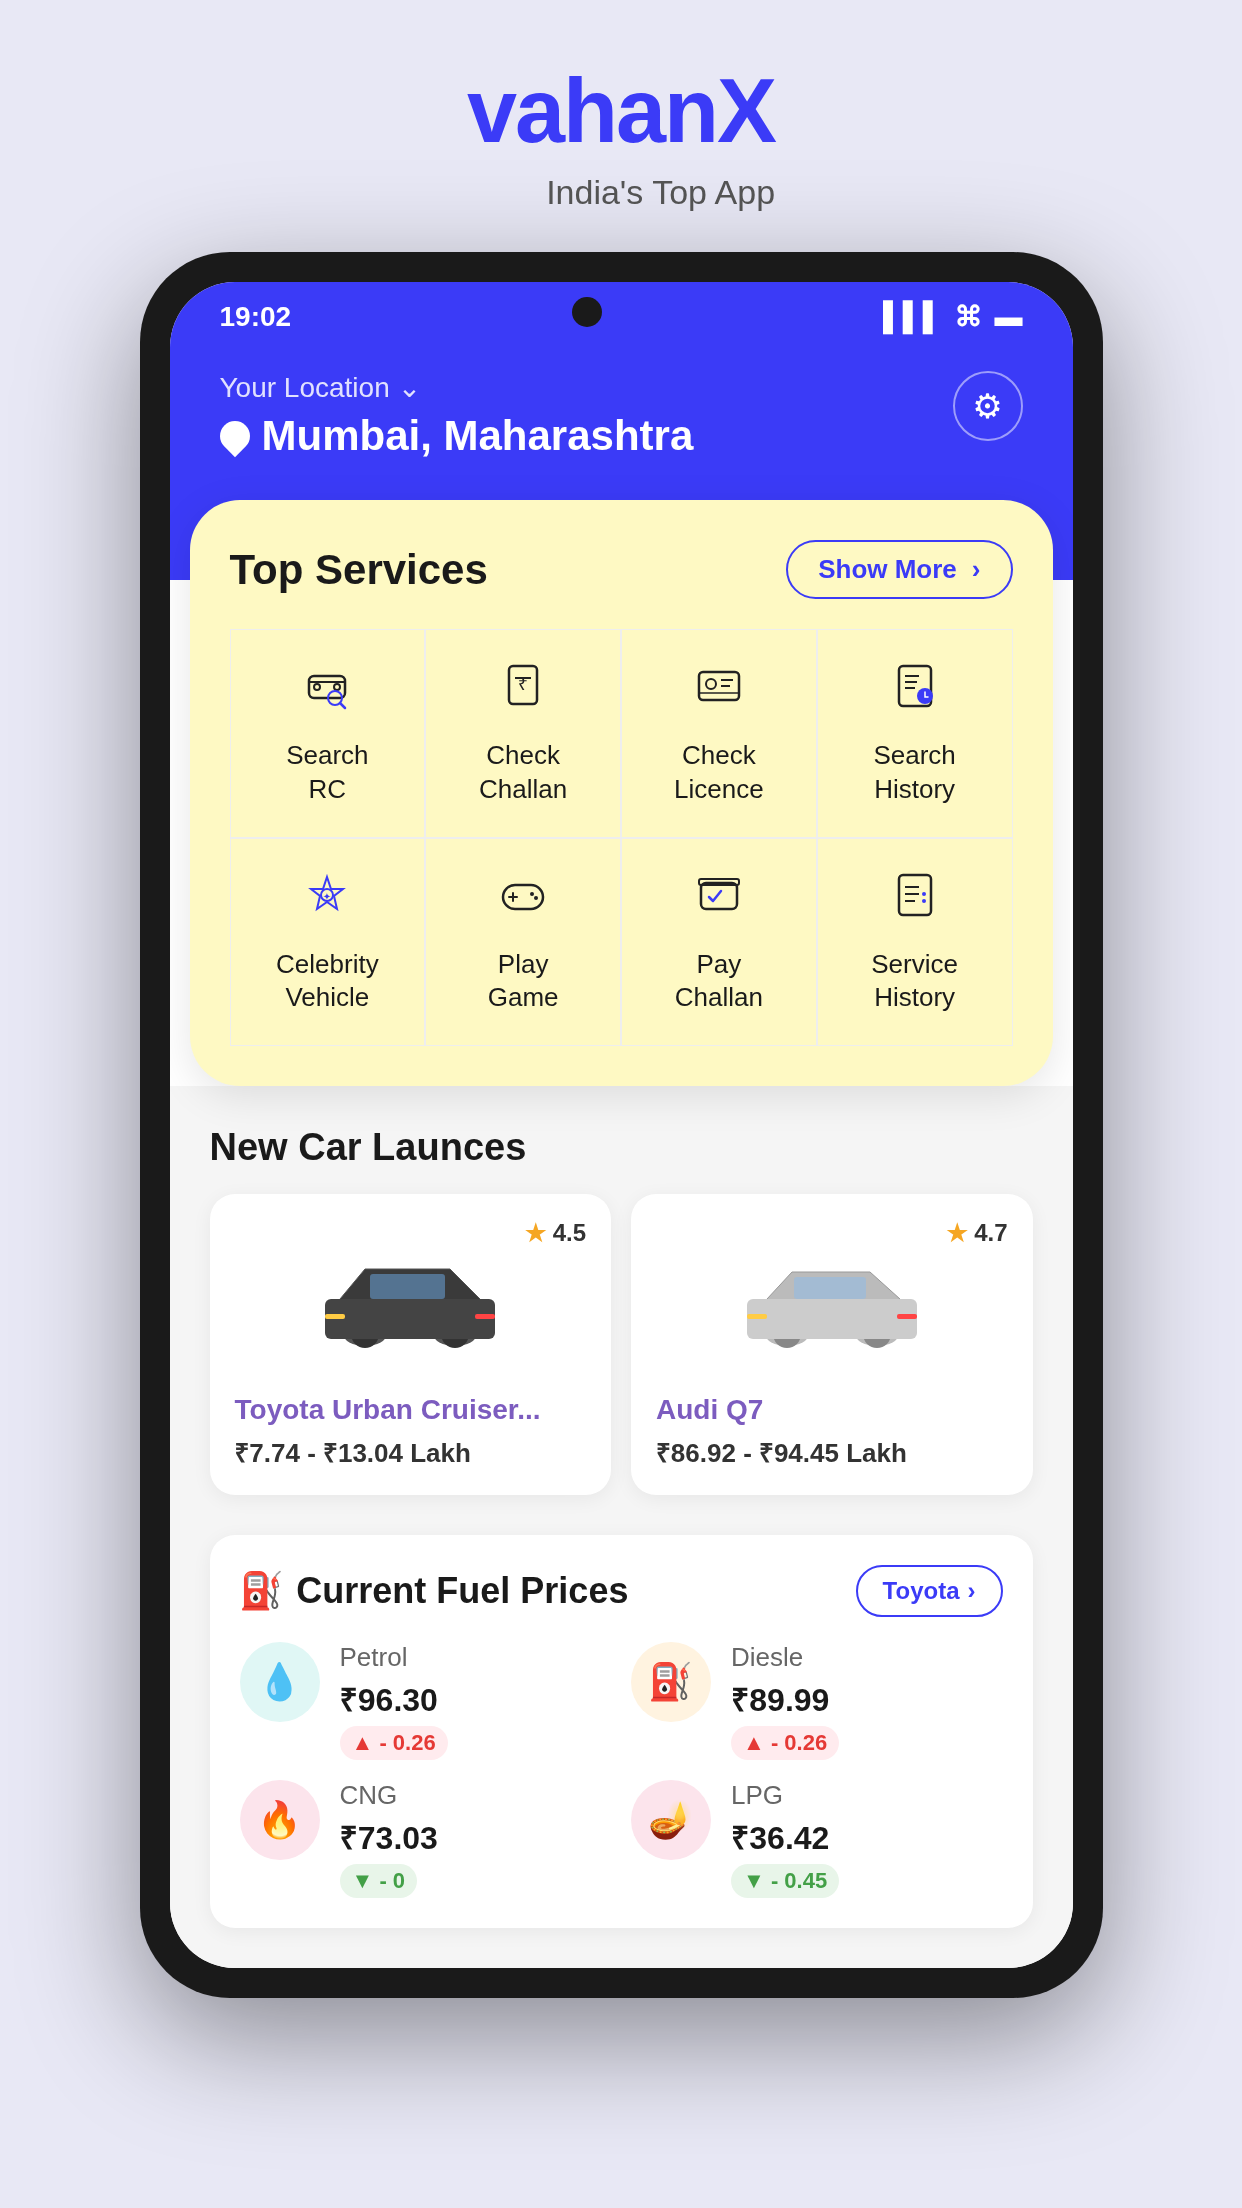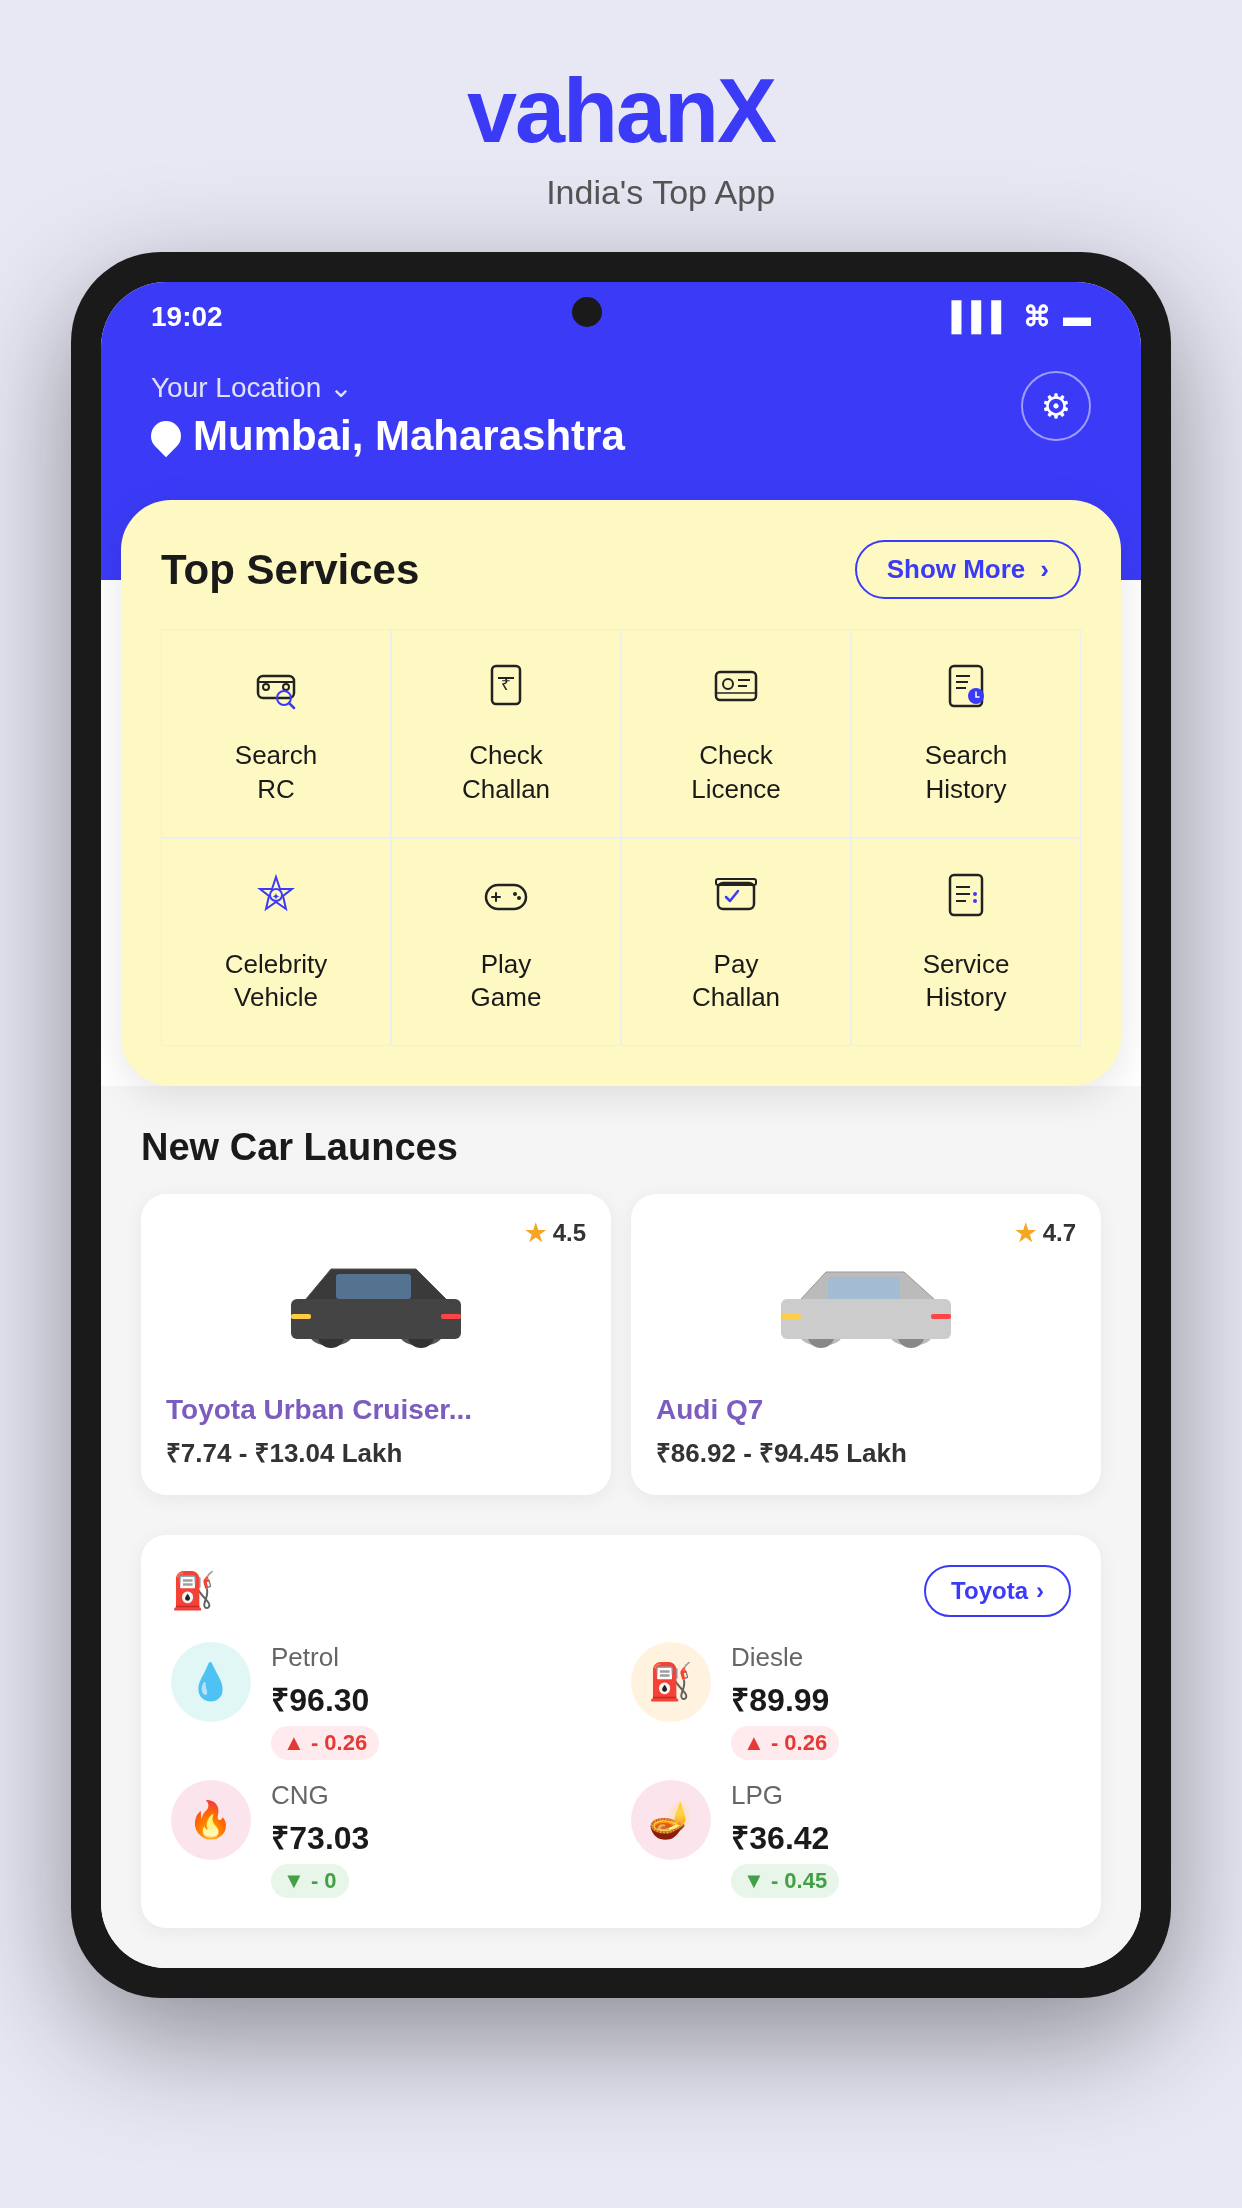--- a/index.html
+++ b/index.html
@@ -30,21 +30,21 @@
     .app-subtitle {
       font-size: 34px;
       color: #555;
       font-weight: 400;
       margin-top: 10px;
       margin-left: 8px;
     }
 
     
     .phone-frame {
-      width: 1100px;
+      width: 963px;
       background: #1a1a1a;
       border-radius: 90px;
       padding: 30px;
       box-shadow: 0 40px 120px rgba(0,0,0,0.4);
       position: relative;
     }
     .phone-screen {
       border-radius: 65px;
       overflow: hidden;
       background: #fff;
@@ -531,20 +531,21 @@
           <div class="car-name">Audi Q7</div>
           <div class="car-price">₹86.92 - ₹94.45 Lakh</div>
         </div>
 
       </div>
 
       <div class="fuel-section">
         <div class="fuel-header">
           <div class="fuel-title">
             <span class="fuel-icon-pump">⛽</span>
+            <span>Current Fuel Prices</span>
           </div>
           <button class="location-btn">
             <span>Toyota</span>
             <span>›</span>
           </button>
         </div>
 
         <div class="fuel-grid">
 
           <div class="fuel-item">

